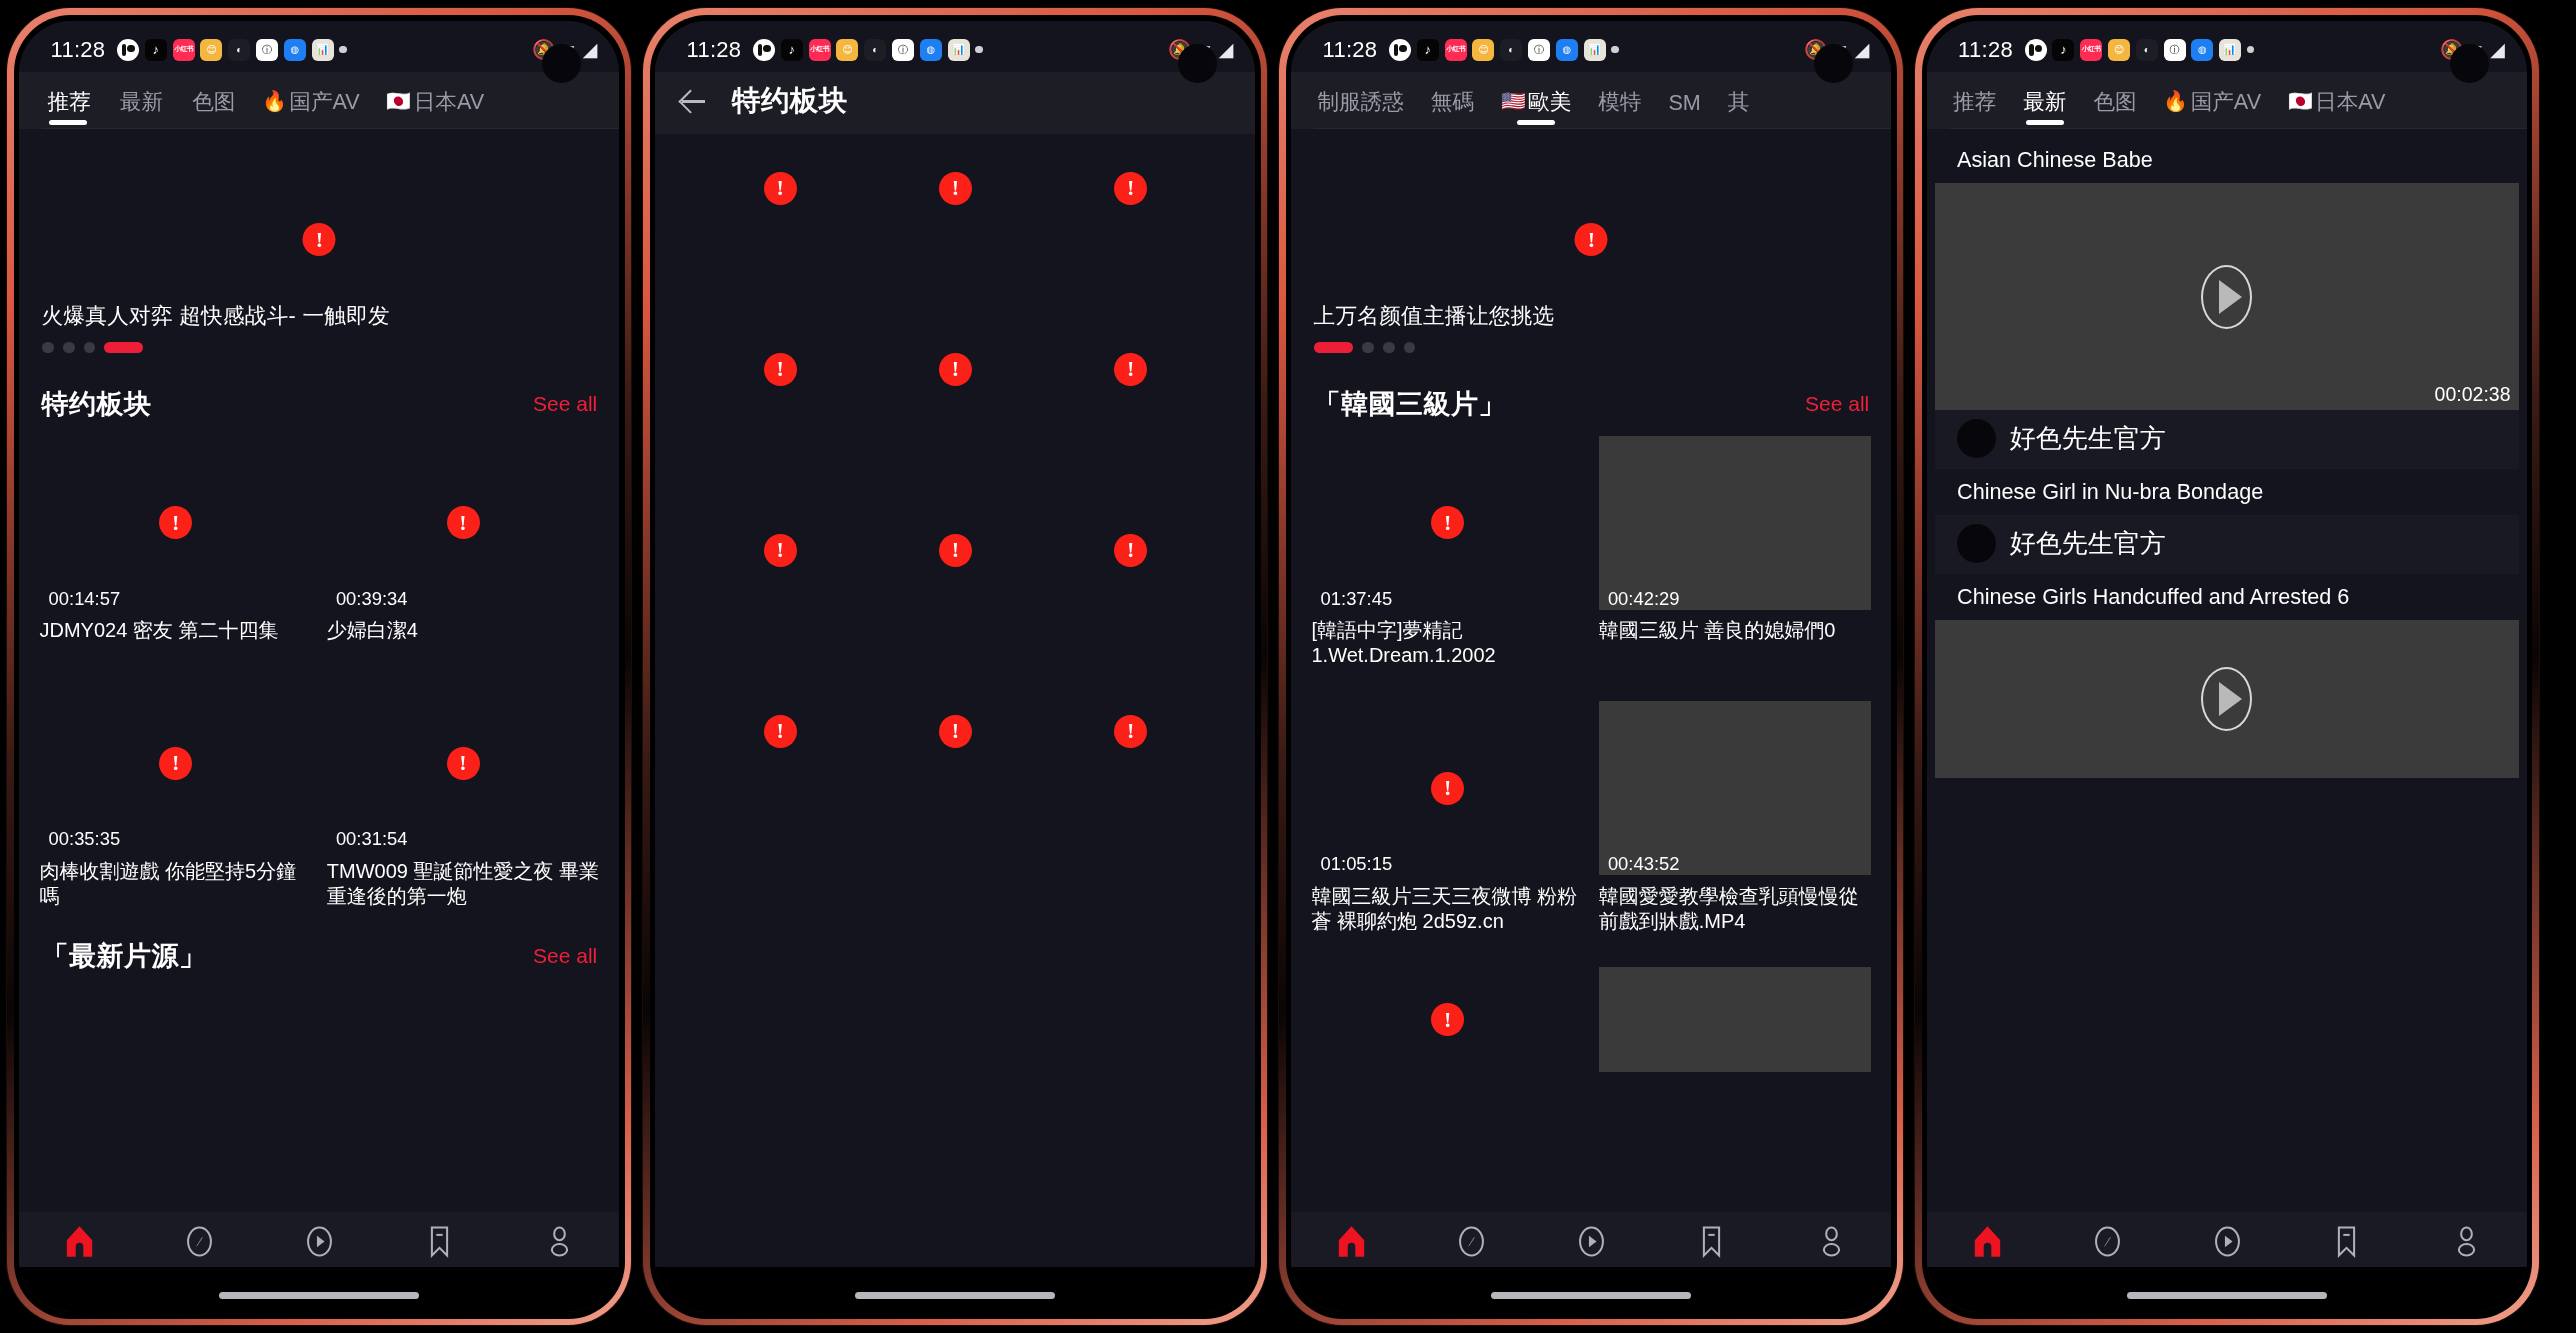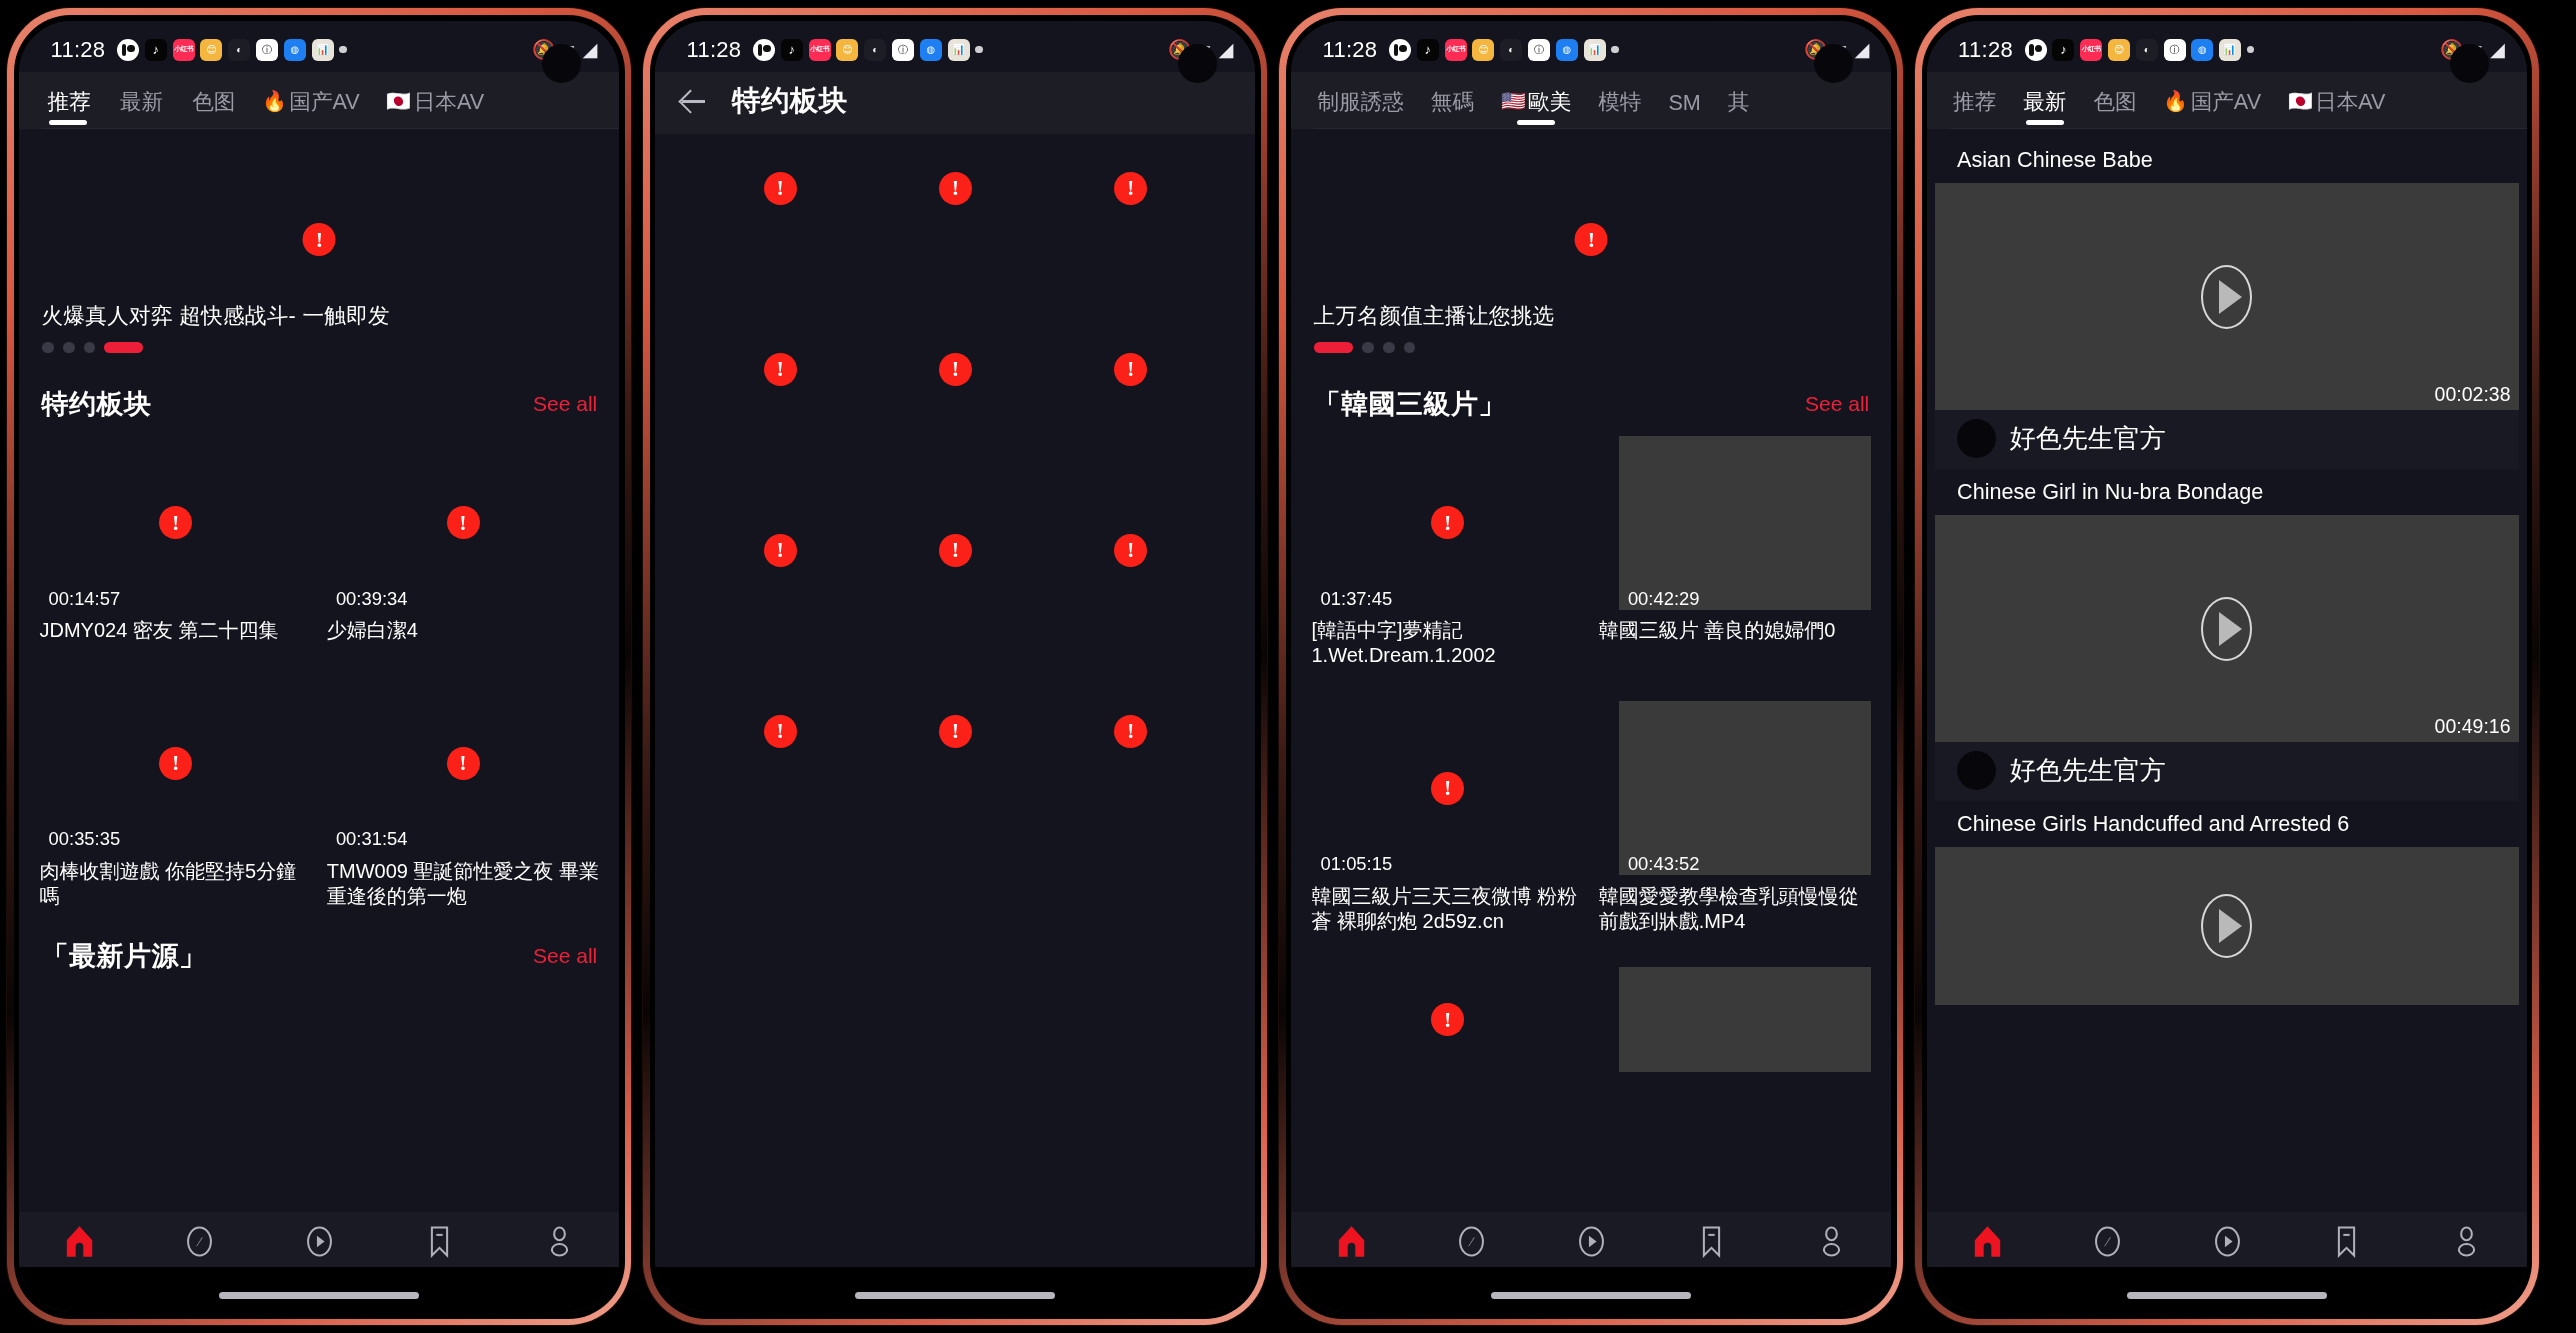--- a/index.html
+++ b/index.html
@@ -125,21 +125,21 @@
     width:33px;height:33px;border-radius:50%;background:#fb2118;
     display:flex;align-items:center;justify-content:center;
     color:#fff;font-size:22px;font-weight:700;line-height:1;
     font-family:"Liberation Serif",serif;
   }
 
   
   .grid2 { display:grid; grid-template-columns: 1fr 1fr; column-gap: 14.8px; padding: 0 20px; }
   .vcard { position: relative; }
   .vthumb { height: 174px; position: relative; display:flex; align-items:center; justify-content:center; }
-  .vthumb.shaded { background:#3a3a3a;margin-left:20px; }
+  .vthumb.shaded { background:#3a3a3a; }
   .vdur { position:absolute; left:7px; bottom:0; color:#fff; font-size:18.4px; padding:0 2.1px;}
   .vtitle { color:#fff; font-size:20px; line-height:1.26; margin-top:8.4px; }
 
   
   .grid3 { display:grid; grid-template-columns: repeat(3,1fr); padding: 38px 37px 0 37px;
            row-gap: 148px; justify-items:center; }
 
   
   .feed { padding: 8px; }
   .fitem { }
@@ -587,26 +587,20 @@
                 </div>
               <div class="fdur">00:02:38</div>
             </div>
             <div class="fauthor">
               <div class="avatar"></div>
               <div class="aname">好色先生官方</div>
             </div>
           </div>
           <div class="fitem">
             <div class="ftitle">Chinese Girl in Nu-bra Bondage</div>
-            <div class="fthumb">
-              <div class="playbtn">
-                  <div class="tri"></div>
-                </div>
-              <div class="fdur">00:49:16</div>
-            </div>
             <div class="fauthor">
               <div class="avatar"></div>
               <div class="aname">好色先生官方</div>
             </div>
           </div>
           <div class="fitem">
             <div class="ftitle">Chinese Girls Handcuffed and Arrested 6</div>
             <div class="fthumb" style="height:158px">
               <div class="playbtn">
                   <div class="tri"></div>

